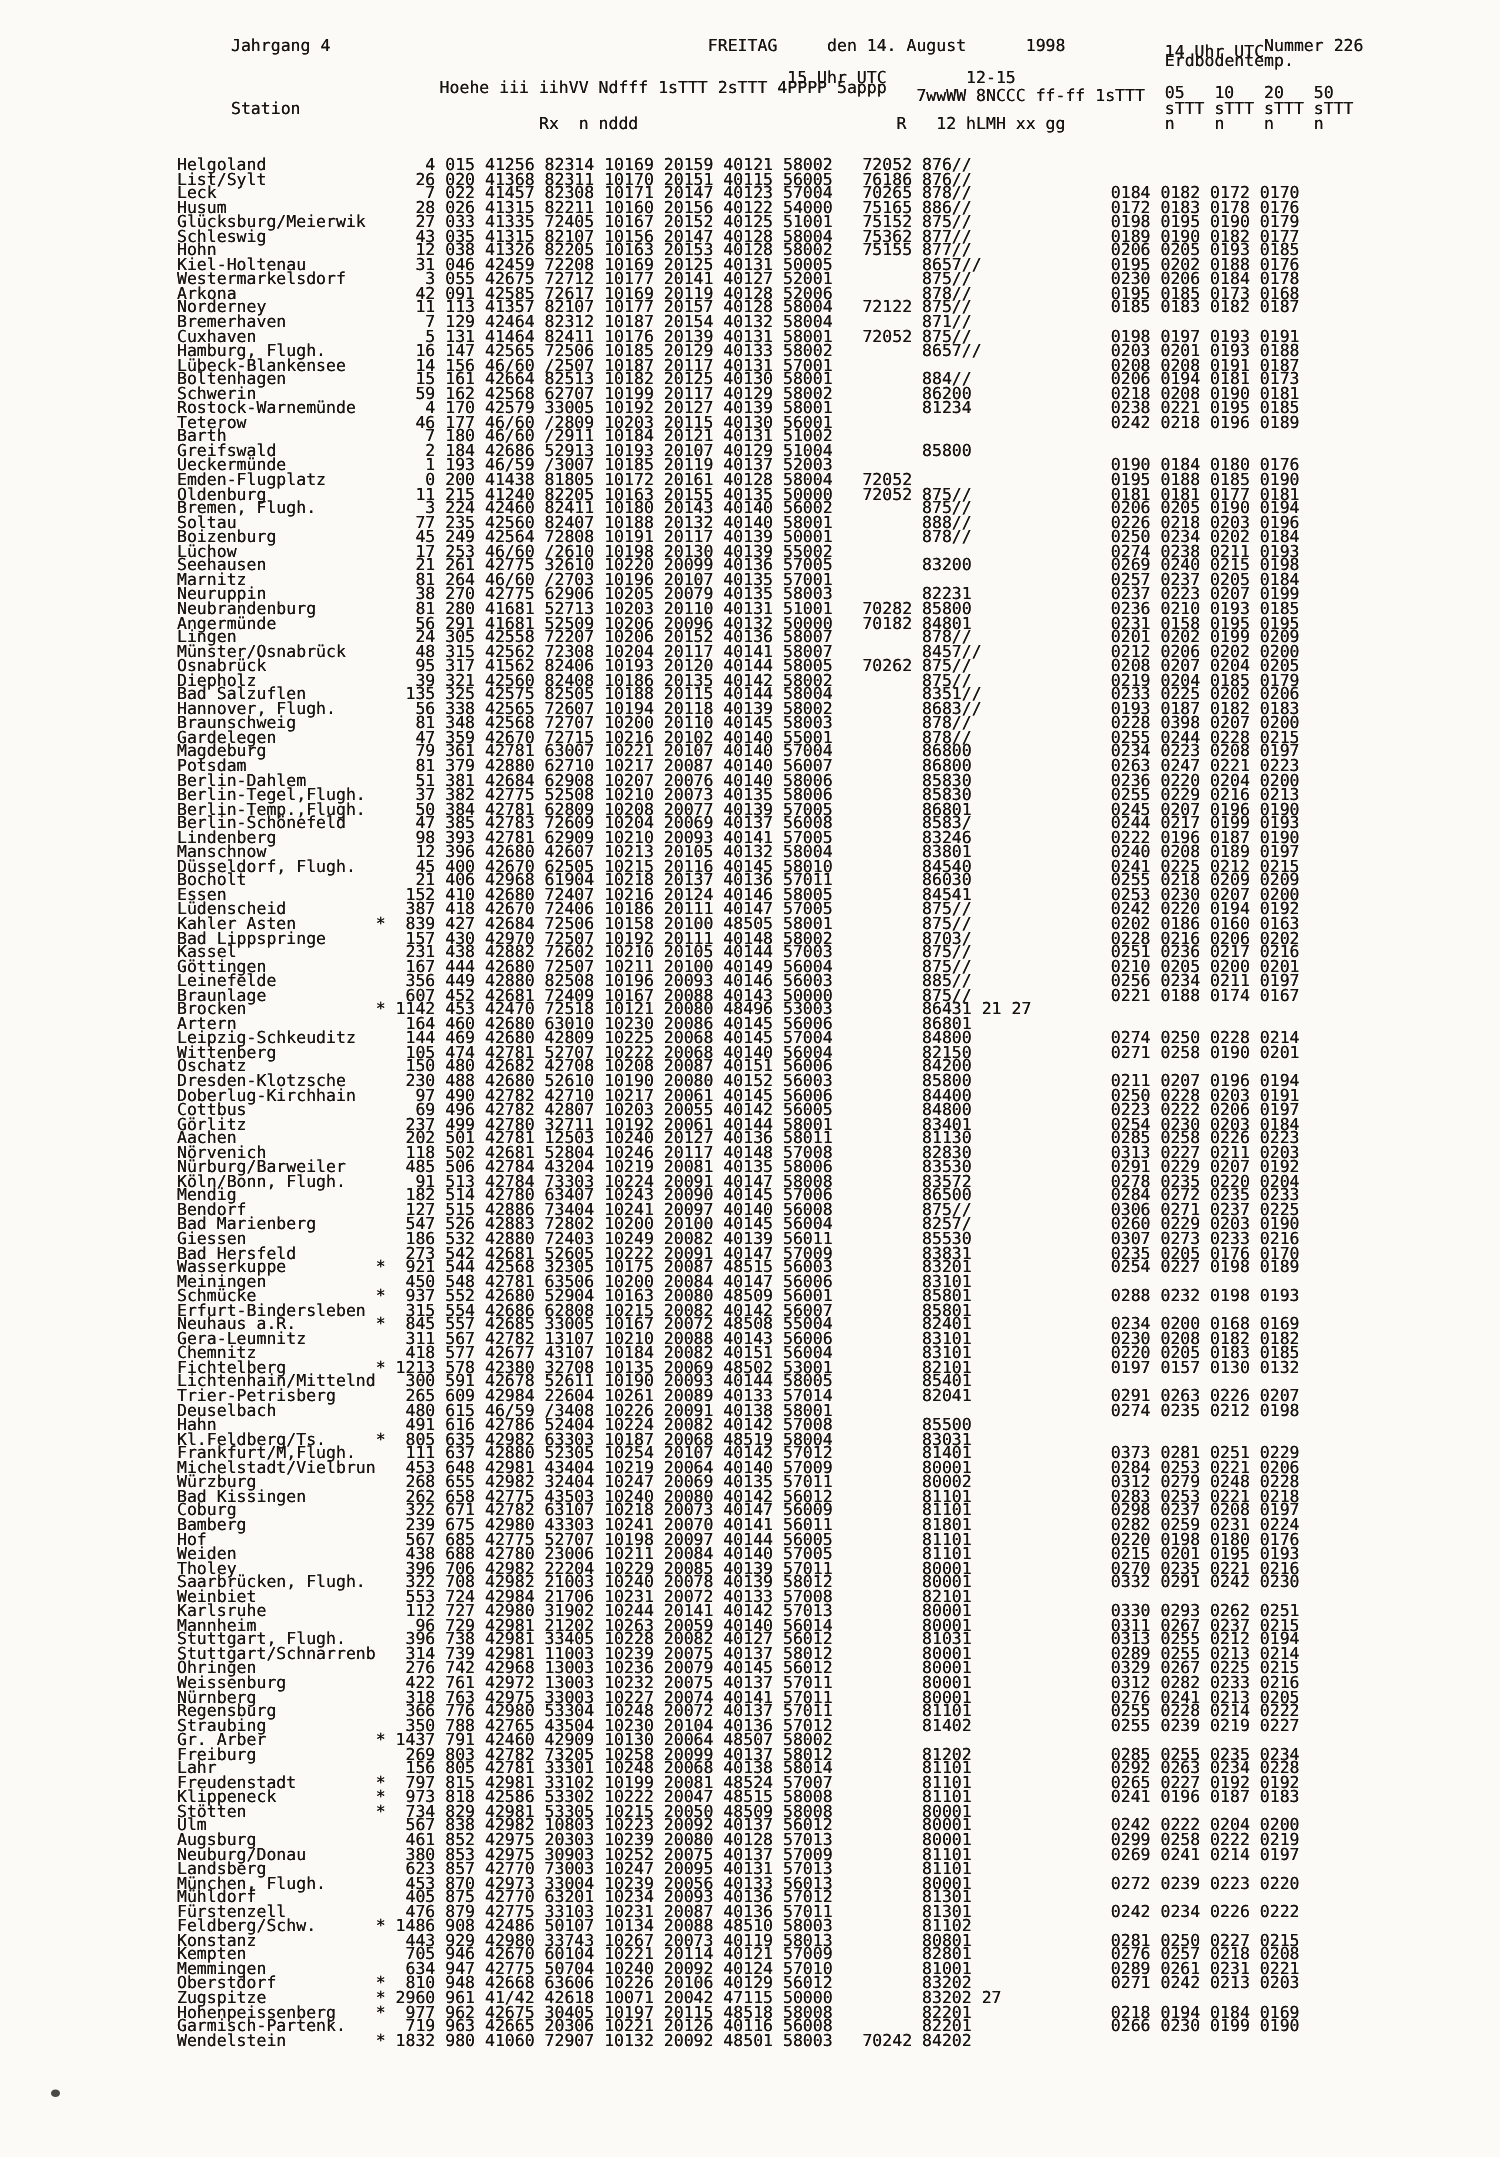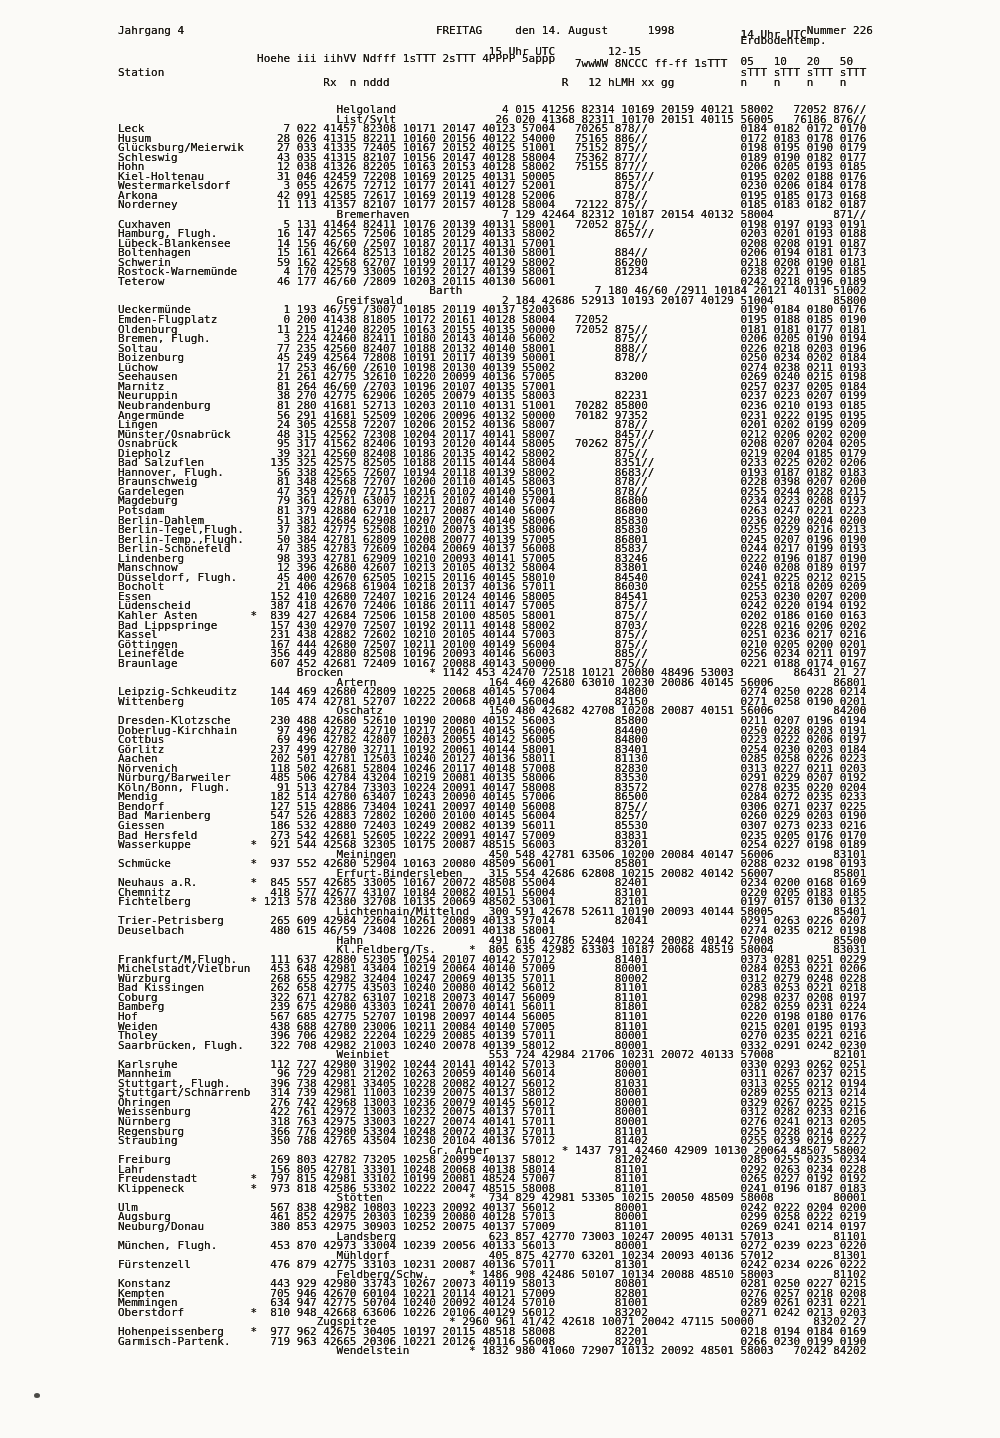--- a/index.html
+++ b/index.html
@@ -8,23 +8,23 @@
     background:#e7e6e2;
     font-family:"DejaVu Sans Mono","Liberation Mono",monospace;
   }
   .sheet{position:absolute;inset:0;background:#fbfaf7;}
   .doc{
     position:absolute;left:118px;top:26px;
     color:#17140f;
     font-size:11px;
     text-shadow:0 0 .4px #2a2620;
   }
-  .head{position:relative;height:62px;}
+  .head{position:relative;height:62px;margin-left:36px;}
   .p{position:absolute;white-space:pre;line-height:10.4px;}
-  #station-rows{margin-top:17px;text-align:right;}
+  #station-rows{margin-top:17px;}
   #station-rows .line{
     white-space:pre;
     height:9.55px;line-height:9.55px;
   }
   .speck{position:absolute;background:#2c2a27;border-radius:50%;opacity:.85;}
 </style>
 </head>
 <body>
 
 <div class="sheet">
@@ -93,21 +93,21 @@
         <div class="line">Emden-Flugplatz          0 200 41438 81805 10172 20161 40128 58004   72052                    0195 0188 0185 0190</div>
         <div class="line">Oldenburg               11 215 41240 82205 10163 20155 40135 50000   72052 875//              0181 0181 0177 0181</div>
         <div class="line">Bremen, Flugh.           3 224 42460 82411 10180 20143 40140 56002         875//              0206 0205 0190 0194</div>
         <div class="line">Soltau                  77 235 42560 82407 10188 20132 40140 58001         888//              0226 0218 0203 0196</div>
         <div class="line">Boizenburg              45 249 42564 72808 10191 20117 40139 50001         878//              0250 0234 0202 0184</div>
         <div class="line">Lüchow                  17 253 46/60 /2610 10198 20130 40139 55002                            0274 0238 0211 0193</div>
         <div class="line">Seehausen               21 261 42775 32610 10220 20099 40136 57005         83200              0269 0240 0215 0198</div>
         <div class="line">Marnitz                 81 264 46/60 /2703 10196 20107 40135 57001                            0257 0237 0205 0184</div>
         <div class="line">Neuruppin               38 270 42775 62906 10205 20079 40135 58003         82231              0237 0223 0207 0199</div>
         <div class="line">Neubrandenburg          81 280 41681 52713 10203 20110 40131 51001   70282 85800              0236 0210 0193 0185</div>
-        <div class="line">Angermünde              56 291 41681 52509 10206 20096 40132 50000   70182 97352              0231 0222 0195 0195</div>
+        <div class="line">Angermünde              56 291 41681 52509 10206 20096 40132 50000   70182 84801              0231 0158 0195 0195</div>
         <div class="line">Lingen                  24 305 42558 72207 10206 20152 40136 58007         878//              0201 0202 0199 0209</div>
         <div class="line">Münster/Osnabrück       48 315 42562 72308 10204 20117 40141 58007         8457//             0212 0206 0202 0200</div>
         <div class="line">Osnabrück               95 317 41562 82406 10193 20120 40144 58005   70262 875//              0208 0207 0204 0205</div>
         <div class="line">Diepholz                39 321 42560 82408 10186 20135 40142 58002         875//              0219 0204 0185 0179</div>
         <div class="line">Bad Salzuflen          135 325 42575 82505 10188 20115 40144 58004         8351//             0233 0225 0202 0206</div>
         <div class="line">Hannover, Flugh.        56 338 42565 72607 10194 20118 40139 58002         8683//             0193 0187 0182 0183</div>
         <div class="line">Braunschweig            81 348 42568 72707 10200 20110 40145 58003         878//              0228 0398 0207 0200</div>
         <div class="line">Gardelegen              47 359 42670 72715 10216 20102 40140 55001         878//              0255 0244 0228 0215</div>
         <div class="line">Magdeburg               79 361 42781 63007 10221 20107 40140 57004         86800              0234 0223 0208 0197</div>
         <div class="line">Potsdam                 81 379 42880 62710 10217 20087 40140 56007         86800              0263 0247 0221 0223</div>
@@ -143,20 +143,21 @@
         <div class="line">Mendig                 182 514 42780 63407 10243 20090 40145 57006         86500              0284 0272 0235 0233</div>
         <div class="line">Bendorf                127 515 42886 73404 10241 20097 40140 56008         875//              0306 0271 0237 0225</div>
         <div class="line">Bad Marienberg         547 526 42883 72802 10200 20100 40145 56004         8257/              0260 0229 0203 0190</div>
         <div class="line">Giessen                186 532 42880 72403 10249 20082 40139 56011         85530              0307 0273 0233 0216</div>
         <div class="line">Bad Hersfeld           273 542 42681 52605 10222 20091 40147 57009         83831              0235 0205 0176 0170</div>
         <div class="line">Wasserkuppe         *  921 544 42568 32305 10175 20087 48515 56003         83201              0254 0227 0198 0189</div>
         <div class="line">Meiningen              450 548 42781 63506 10200 20084 40147 56006         83101</div>
         <div class="line">Schmücke            *  937 552 42680 52904 10163 20080 48509 56001         85801              0288 0232 0198 0193</div>
         <div class="line">Erfurt-Bindersleben    315 554 42686 62808 10215 20082 40142 56007         85801</div>
         <div class="line">Neuhaus a.R.        *  845 557 42685 33005 10167 20072 48508 55004         82401              0234 0200 0168 0169</div>
+        <div class="line">Gera-Leumnitz          311 567 42782 13107 10210 20088 40143 56006         83101              0230 0208 0182 0182</div>
         <div class="line">Chemnitz               418 577 42677 43107 10184 20082 40151 56004         83101              0220 0205 0183 0185</div>
         <div class="line">Fichtelberg         * 1213 578 42380 32708 10135 20069 48502 53001         82101              0197 0157 0130 0132</div>
         <div class="line">Lichtenhain/Mittelnd   300 591 42678 52611 10190 20093 40144 58005         85401</div>
         <div class="line">Trier-Petrisberg       265 609 42984 22604 10261 20089 40133 57014         82041              0291 0263 0226 0207</div>
         <div class="line">Deuselbach             480 615 46/59 /3408 10226 20091 40138 58001                            0274 0235 0212 0198</div>
         <div class="line">Hahn                   491 616 42786 52404 10224 20082 40142 57008         85500</div>
         <div class="line">Kl.Feldberg/Ts.     *  805 635 42982 63303 10187 20068 48519 58004         83031</div>
         <div class="line">Frankfurt/M,Flugh.     111 637 42880 52305 10254 20107 40142 57012         81401              0373 0281 0251 0229</div>
         <div class="line">Michelstadt/Vielbrun   453 648 42981 43404 10219 20064 40140 57009         80001              0284 0253 0221 0206</div>
         <div class="line">Würzburg               268 655 42982 32404 10247 20069 40135 57011         80002              0312 0279 0248 0228</div>

